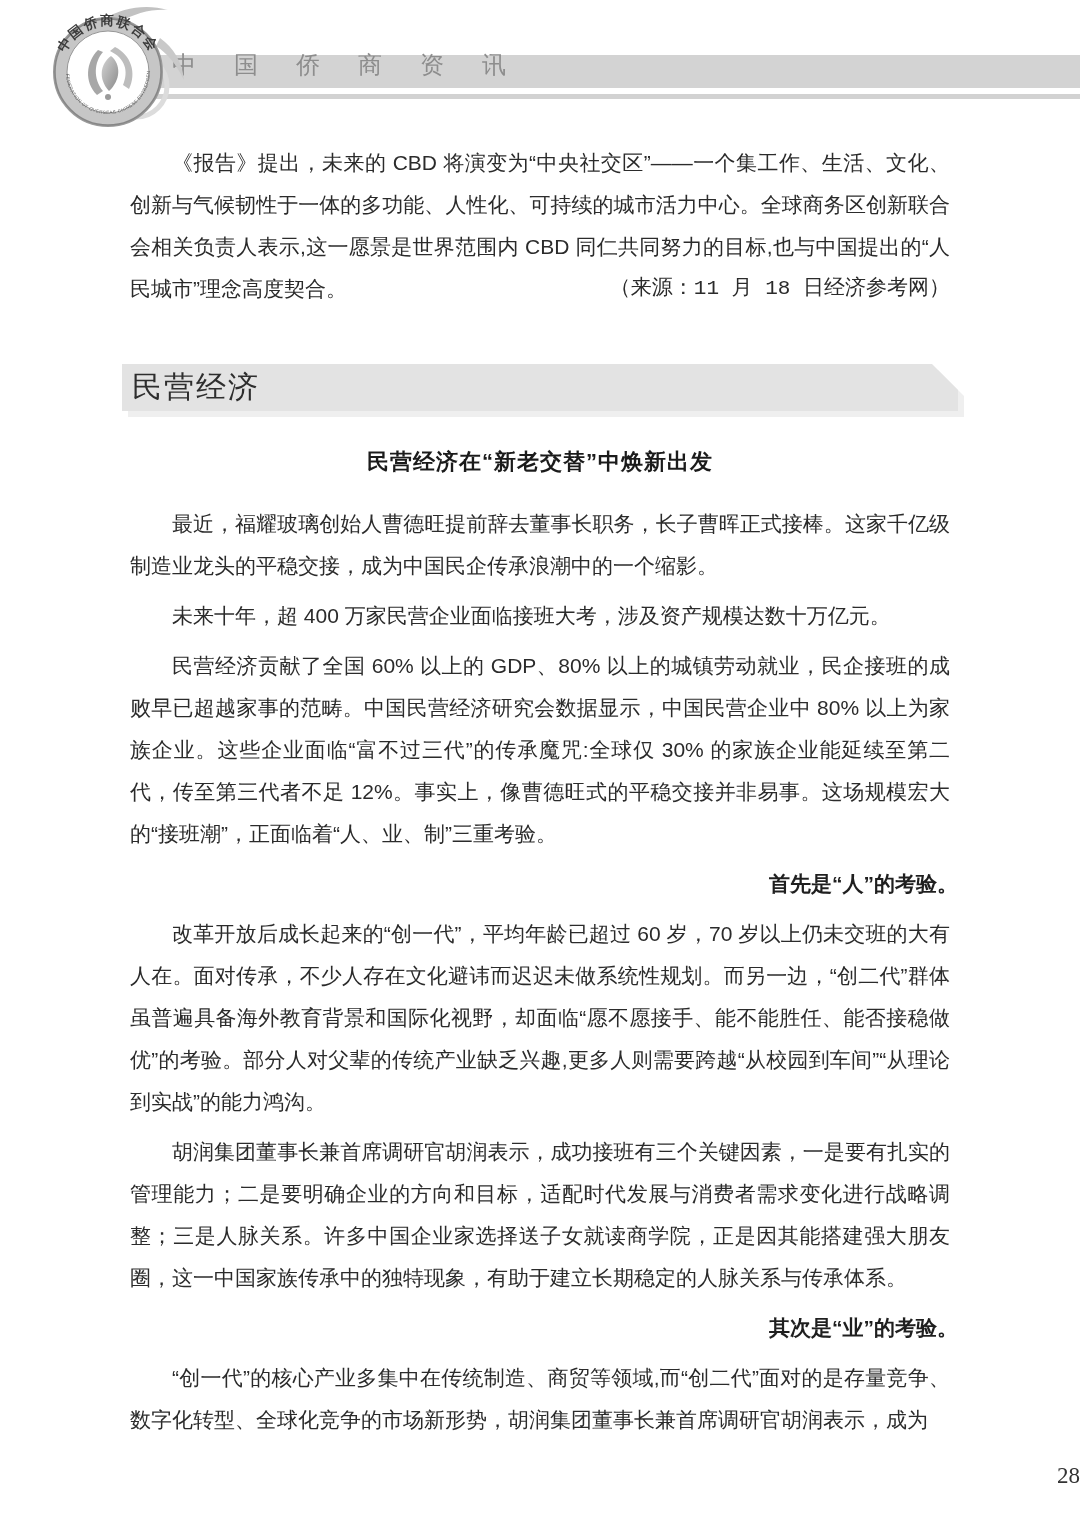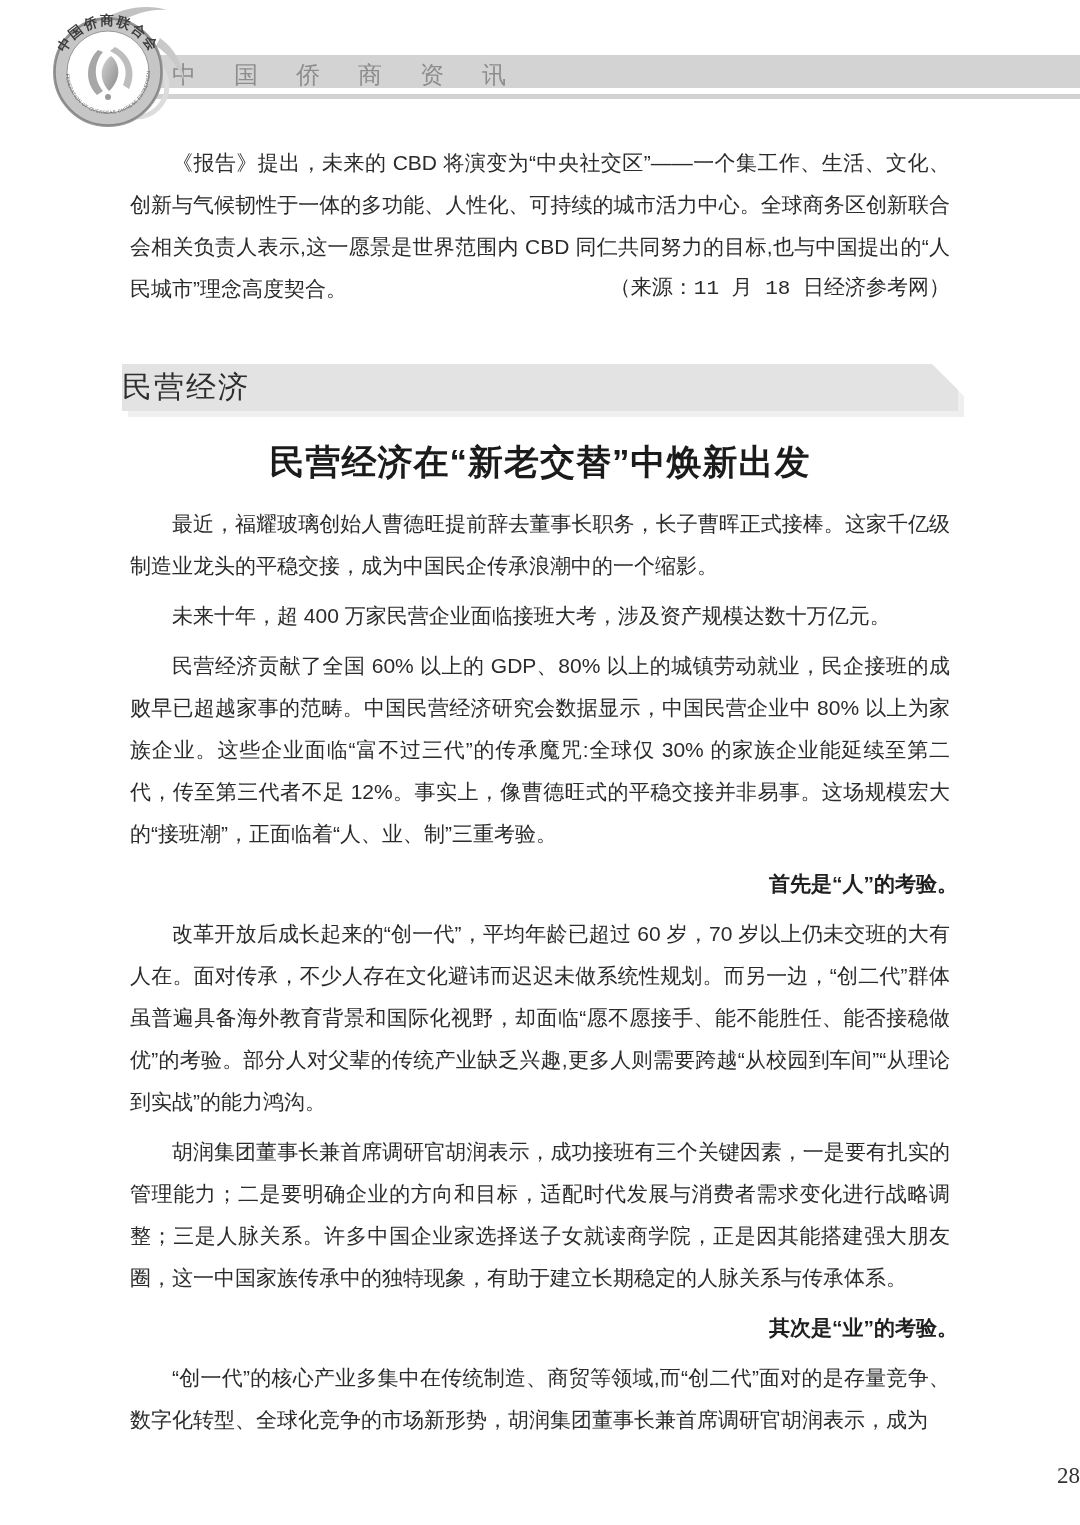--- a/index.html
+++ b/index.html
@@ -8,21 +8,21 @@
     font-family:"Liberation Sans","DejaVu Sans",sans-serif;
     -webkit-font-smoothing:antialiased;
   }
   .page{position:relative;width:1080px;height:1525px;overflow:hidden;background:#fff;}
 
   
   .header{position:absolute;top:0;left:0;right:0;height:150px;}
   .bar-main{position:absolute;top:55px;left:150px;right:0;height:33px;background:#d3d3d3;}
   .bar-thin{position:absolute;top:94px;left:150px;right:0;height:5px;background:#d2d2d2;}
   .masthead{
-    position:absolute;top:59px;left:172px;z-index:3;
+    position:absolute;top:49px;left:172px;z-index:3;
     font-size:24px;color:#8d8d8d;letter-spacing:38px;white-space:nowrap;
   }
   .logo{position:absolute;top:0;left:36px;width:162px;height:150px;z-index:4;}
 
   
   .content{
     margin:0 122px;padding-top:134px;
     color:#2b2b2b;font-size:21px;line-height:42px;
     text-align:justify;
   }
@@ -38,27 +38,27 @@
     clip-path:polygon(0 0, calc(100% - 26px) 0, 100% 26px, 100% 100%, 0 100%);
   }
   .banner-main{
     position:absolute;left:0;top:0;width:100%;height:100%;
     background:#e3e3e3;
     clip-path:polygon(0 0, calc(100% - 26px) 0, 100% 26px, 100% 100%, 0 100%);
   }
   .banner-label{
     font-family:"Liberation Serif","DejaVu Serif",serif;
     font-size:30px;line-height:45px;color:#2e2e2e;
-    letter-spacing:2px;
+    padding-left:10px;letter-spacing:2px;
   }
 
   
   .article-title{
     margin:30px 0 20px;text-align:center;text-indent:0;
-    font-size:35px;font-weight:bold;color:#1b1b1b;letter-spacing:1px;
+    font-size:22px;font-weight:bold;color:#1b1b1b;letter-spacing:1px;
   }
 
   
   .page-number{
     position:absolute;bottom:36px;left:0;right:0;text-align:right;
     font-family:"Liberation Serif","DejaVu Serif",serif;
     font-size:23px;color:#333;
   }
 </style>
 </head>

